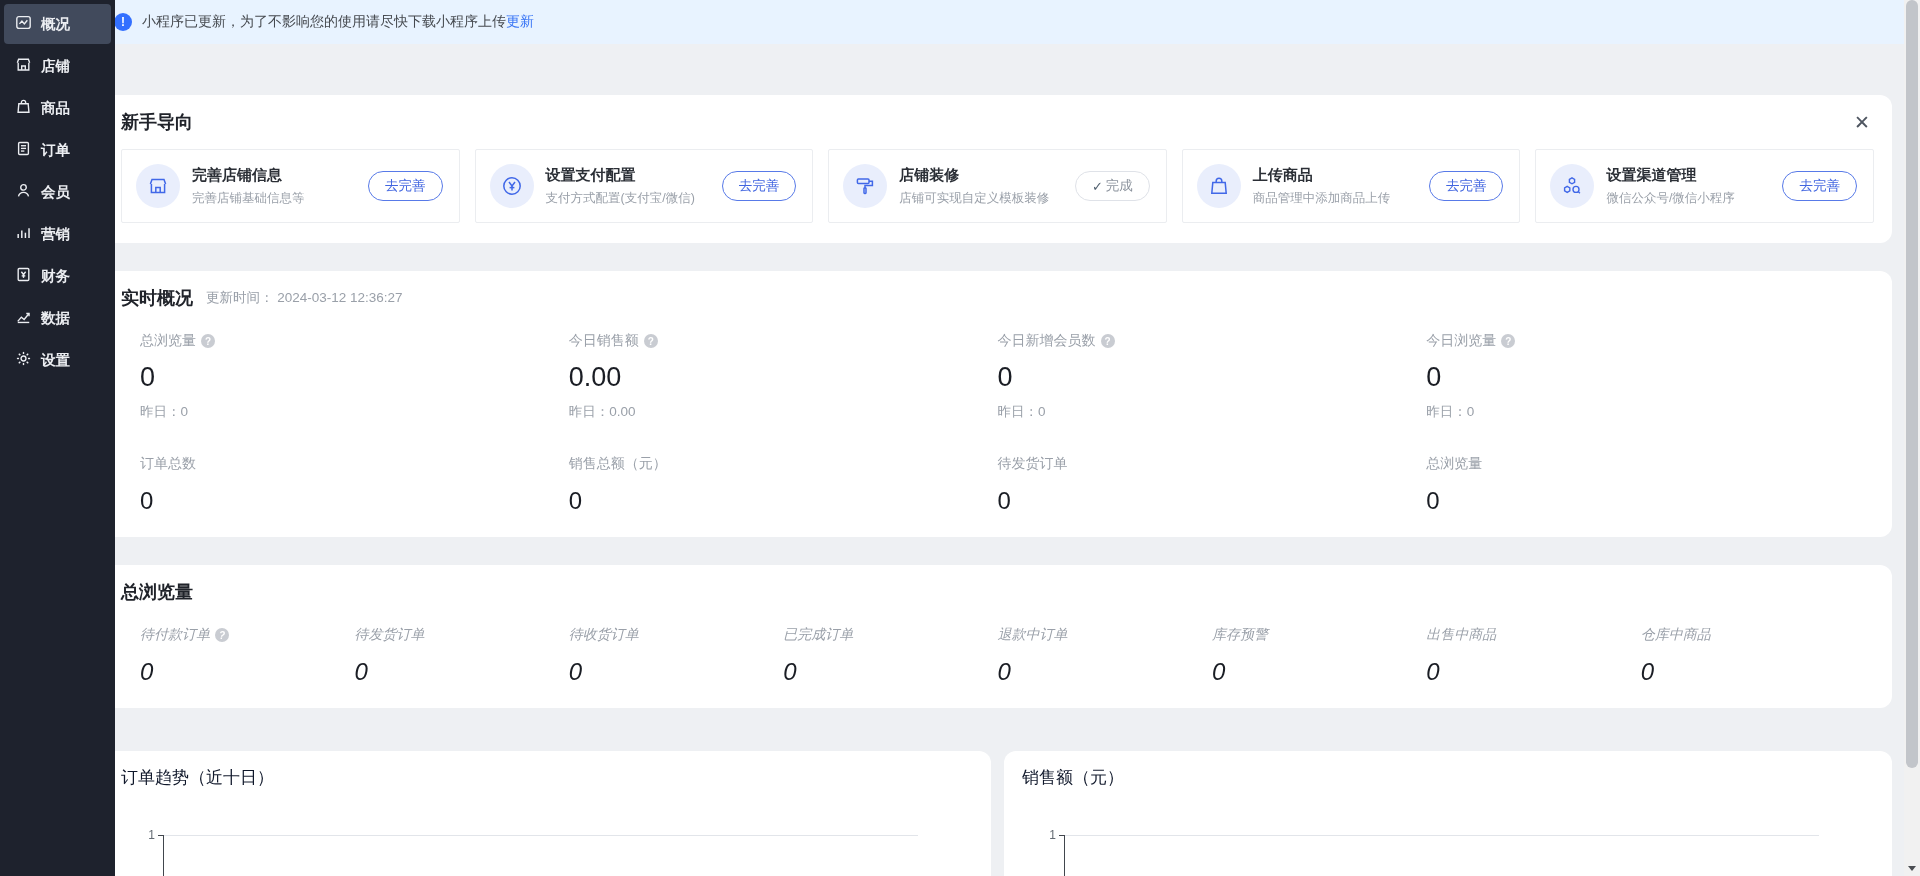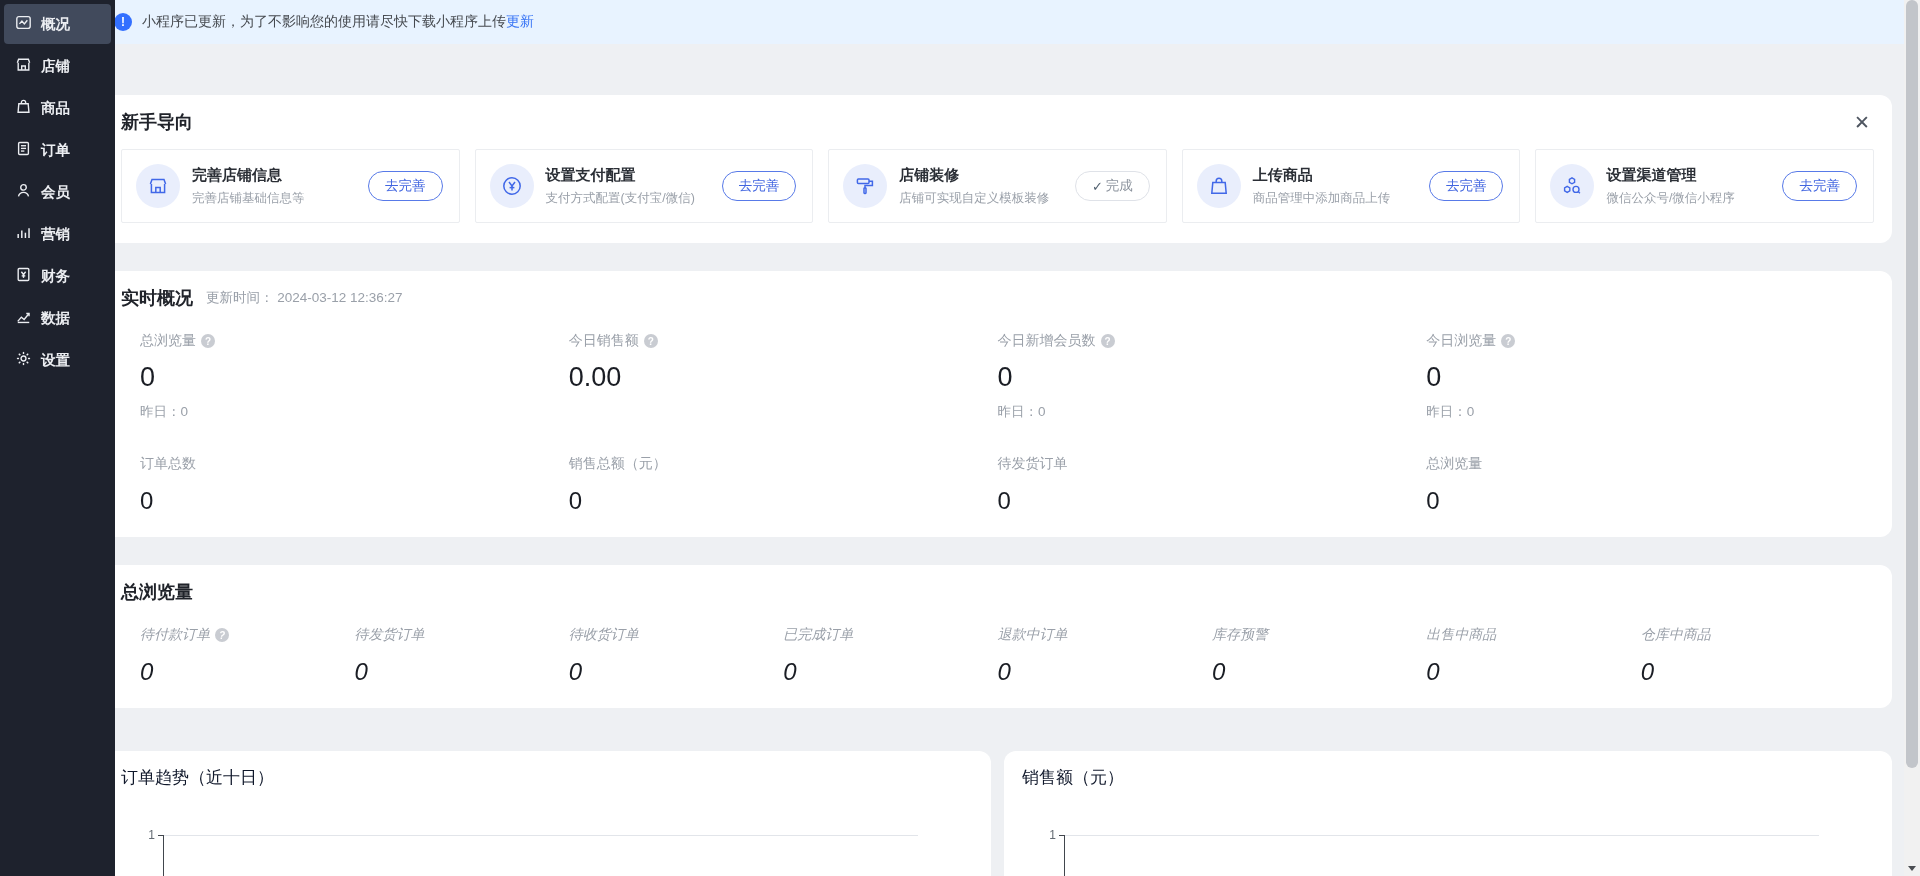--- a/index.html
+++ b/index.html
@@ -322,20 +322,21 @@
             </div>
           <div class="s-value">0</div>
           <div class="s-yest">昨日：0</div>
         </div>
         <div>
           <div class="s-label">
               <span>今日销售额</span>
               <span class="help">?</span>
             </div>
           <div class="s-value">0.00</div>
+          <div class="s-yest">昨日：0.00</div>
         </div>
         <div>
           <div class="s-label">
               <span>今日新增会员数</span>
               <span class="help">?</span>
             </div>
           <div class="s-value">0</div>
           <div class="s-yest">昨日：0</div>
         </div>
         <div>

